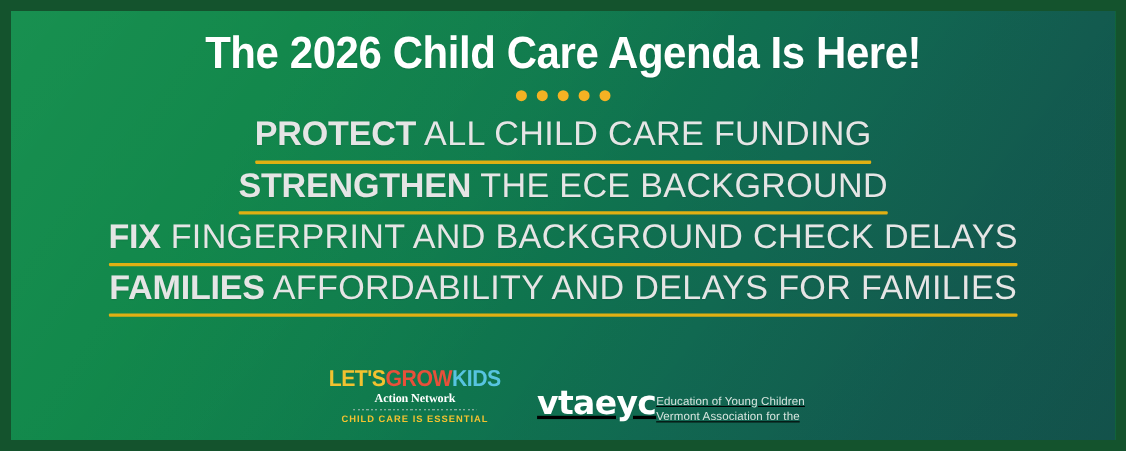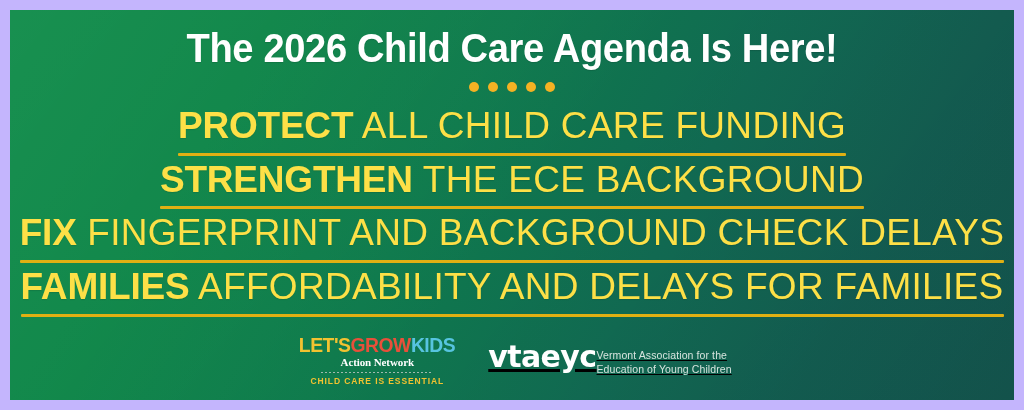--- a/index.html
+++ b/index.html
@@ -8,21 +8,21 @@
     background: #ffffff;
   }
   body {
     font-family: "Liberation Sans", sans-serif;
   }
   .banner {
     position: relative;
     width: 1024px;
     height: 410px;
     box-sizing: border-box;
-    border: 10px solid #c4b5fd;
+    border: 10px solid #14532d;
     overflow: hidden;
     background: #0a8547;
   }
   .bg-gradient {
     position: absolute;
     inset: 0;
     background:
       linear-gradient(118deg,
         #0b8a46 0%,
         #0b8446 22%,
@@ -77,23 +77,23 @@
     align-items: center;
     width: 100%;
   }
   .plank {
     display: flex;
     flex-direction: column;
     align-items: center;
     margin-bottom: 2px;
   }
   .plank-text {
-    color: #fde047;
+    color: #e5e5e5;
     font-family: "Liberation Sans Narrow", "Liberation Sans", sans-serif;
-    font-size: 37px;
+    font-size: 31px;
     font-weight: 500;
     letter-spacing: 0.3px;
     white-space: nowrap;
     line-height: 1.18;
     text-shadow: 0 1px 1px rgba(0,0,0,0.10);
   }
   .plank-text .lead {
     font-weight: 900;
     letter-spacing: -0.2px;
   }
@@ -104,21 +104,21 @@
     margin-top: 5px;
     border-radius: 1px;
   }
   .logos {
     position: absolute;
     left: 0;
     right: 0;
     bottom: 14px;
     display: flex;
     justify-content: center;
-    align-items: center;
+    align-items: flex-end;
     gap: 26px;
   }
   
   .lgk {
     display: flex;
     flex-direction: column;
     align-items: center;
     padding-top: 4px;
   }
   .lgk-wordmark {
@@ -234,21 +234,21 @@
             <span class="lgk-kids">KIDS</span>
         </div>
         <div class="lgk-action">Action Network</div>
         <div class="lgk-rule"></div>
         <div class="lgk-tag">CHILD CARE IS ESSENTIAL</div>
       </div>
 
       <div class="vta">
         <div class="vta-wordmark">vtaeyc</div>
         <div class="vta-sub">
+          <div>Education of Young Children</div>
           <div>Vermont Association for the</div>
-          <div>Education of Young Children</div>
         </div>
       </div>
 
     </div>
 
   </div>
 </div>
 
 </body></html>

